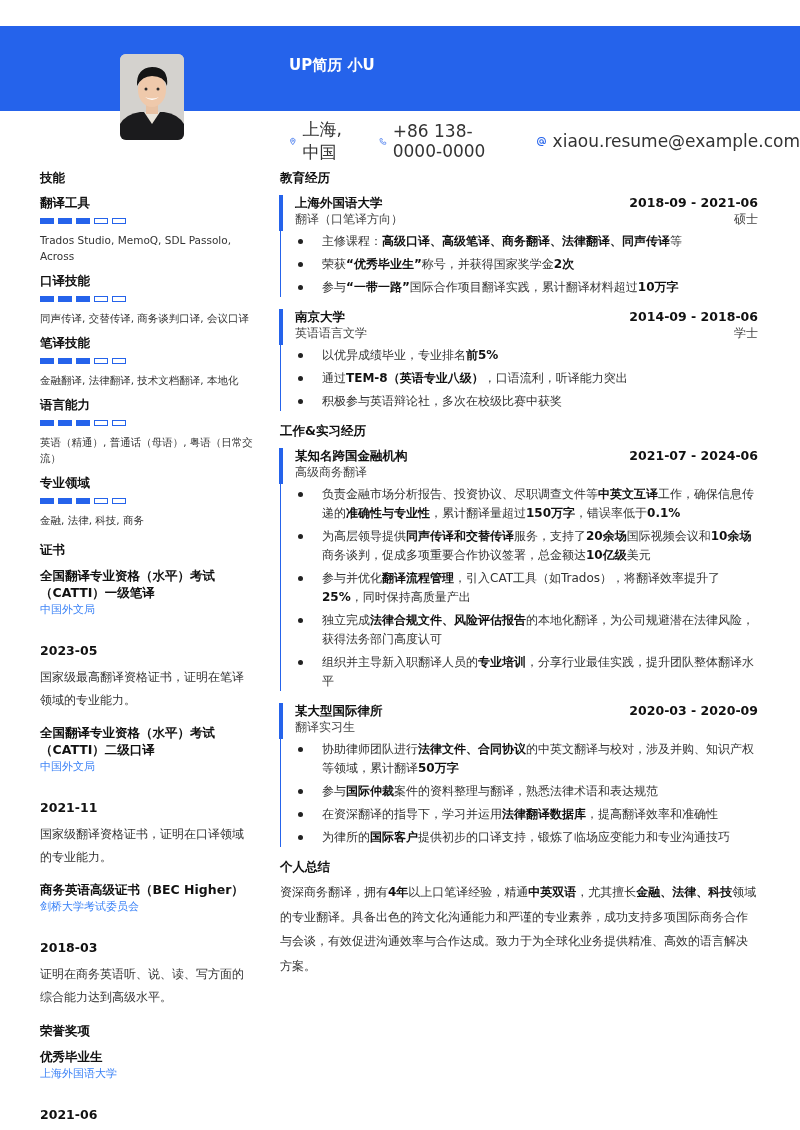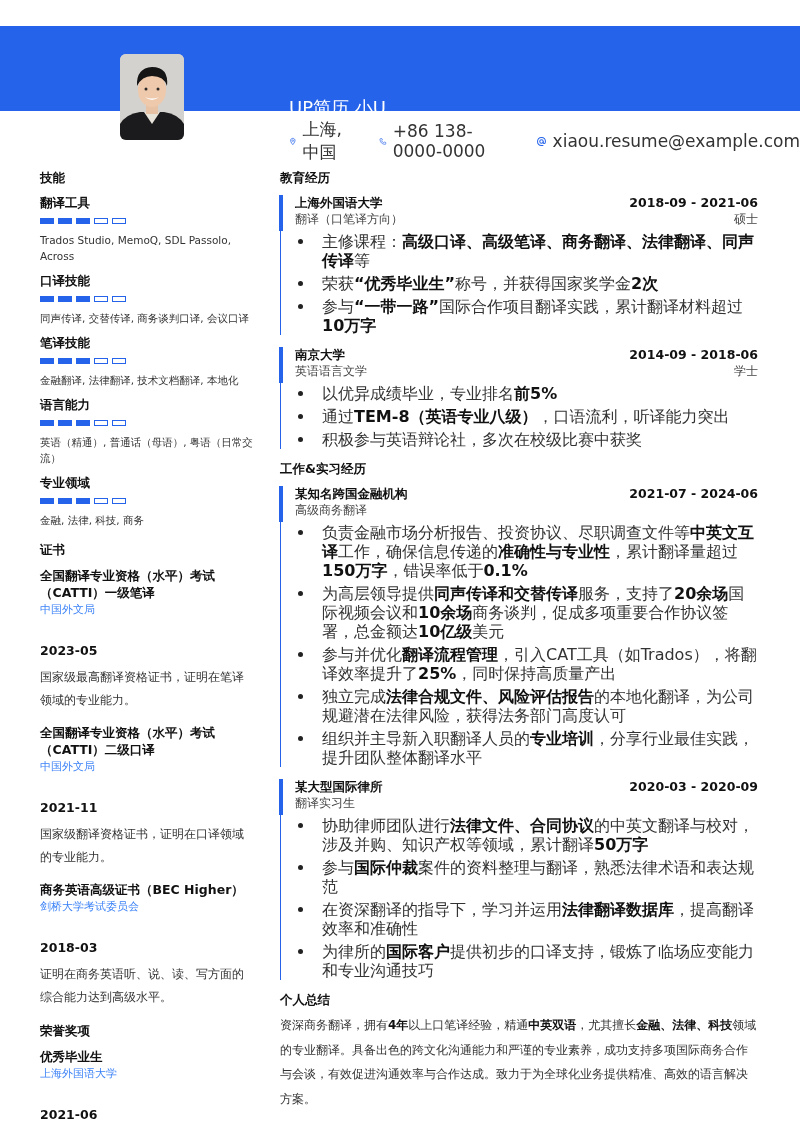--- a/index.html
+++ b/index.html
@@ -1,20 +1,20 @@
 <!DOCTYPE html>
 <html><head>
   <meta charset="utf-8">
   <style>
     * { box-sizing: border-box; margin: 0; padding: 0; }
     html, body { width: 800px; height: 1130px; overflow: hidden; background: #ffffff; }
     body { font-family: "DejaVu Sans", "Liberation Sans", sans-serif; color: #222; position: relative; }
     .band { position: absolute; left: 0; top: 26px; width: 800px; height: 85px; background: #2563EB; }
     .photo { position: absolute; left: 120px; top: 54px; width: 64px; height: 86px; border-radius: 6px; overflow: hidden; background: #cfcfcf; }
-    .name { position: absolute; left: 289px; top: 56px; font-size: 18px; font-weight: normal; color: #ffffff; letter-spacing: 0px; margin-top: 40px; }
+    .name { position: absolute; left: 289px; top: 56px; font-size: 15px; font-weight: bold; color: #ffffff; letter-spacing: 0px; }
     .contacts { position: absolute; left: 289px; top: 118px; display: flex; gap: 22px; font-size: 17px; color: #333; }
     .contact { display: flex; align-items: center; gap: 6px; }
     .contact svg { width: 11px; height: 11px; }
 
     .left { position: absolute; left: 40px; top: 170px; width: 215px; }
     .right { position: absolute; left: 280px; top: 170px; width: 478px; }
 
     .sec-title { font-size: 12.5px; font-weight: bold; color: #111; margin-bottom: 8px; }
     .skill-name { font-size: 12.5px; font-weight: bold; color: #111; margin-bottom: 6px; }
     .dots { display: flex; gap: 4px; margin-bottom: 8px; }
@@ -26,21 +26,21 @@
     .cert-title { font-size: 12.5px; font-weight: bold; color: #111; line-height: 17px; }
     .cert-org { font-size: 11px; color: #3b82f6; line-height: 17px; }
     .cert-date { font-size: 12.5px; font-weight: bold; color: #111; line-height: 18px; margin-bottom: 6px; margin-top: 24px; }
     .cert-desc { font-size: 12px; color: #333; line-height: 23px; }
 
     .entry { position: relative; padding-left: 14px; margin-bottom: 12px; border-left: 1px solid #2563EB; }
     .entry::before { content: ""; position: absolute; left: -2px; top: 0; width: 4px; height: 36px; background: #2563EB; }
     .entry-head { display: flex; justify-content: space-between; font-size: 12.5px; font-weight: bold; color: #111; line-height: 16px; }
     .entry-sub { display: flex; justify-content: space-between; font-size: 12px; color: #444; line-height: 17px; margin-bottom: 4px; }
     .bullets { list-style: none; padding-left: 0; }
-    .bullets li { position: relative; padding-left: 27px; font-size: 16px; color: #333; line-height: 19px; margin-bottom: 4px; }
+    .bullets li { position: relative; padding-left: 27px; font-size: 12px; color: #333; line-height: 19px; margin-bottom: 4px; }
     .bullets li::before { content: ""; position: absolute; left: 3px; top: 7px; width: 5px; height: 5px; border-radius: 50%; background: #222; }
     .bullets b { color: #111; }
     .summary { font-size: 12px; color: #333; line-height: 24.5px; }
     .summary b { color: #111; }
   </style>
 </head>
 <body>
 
 <div class="band"></div>
 

